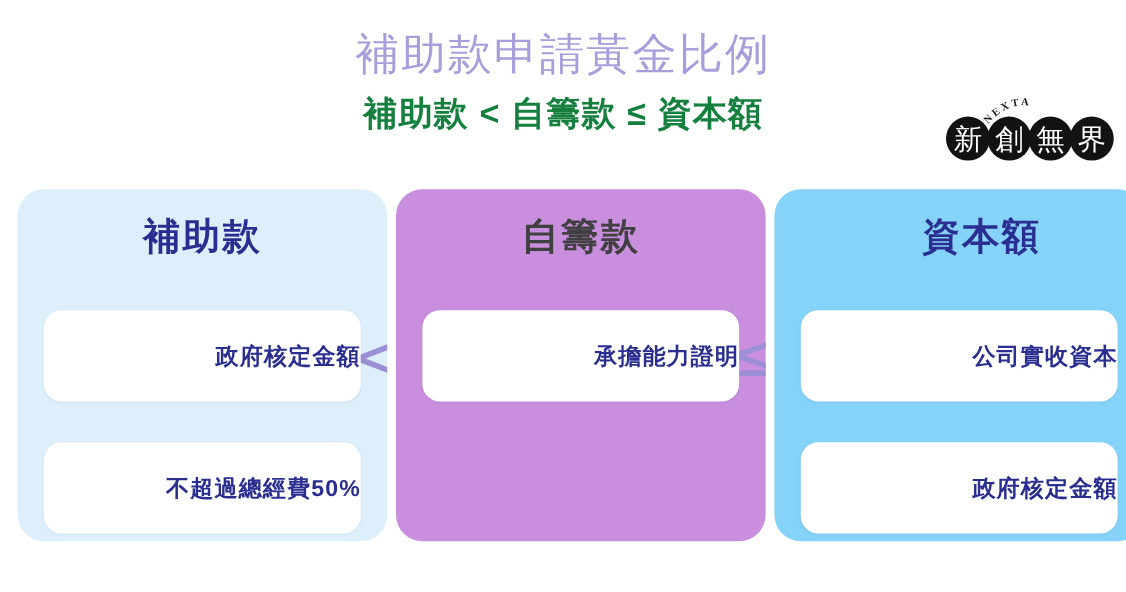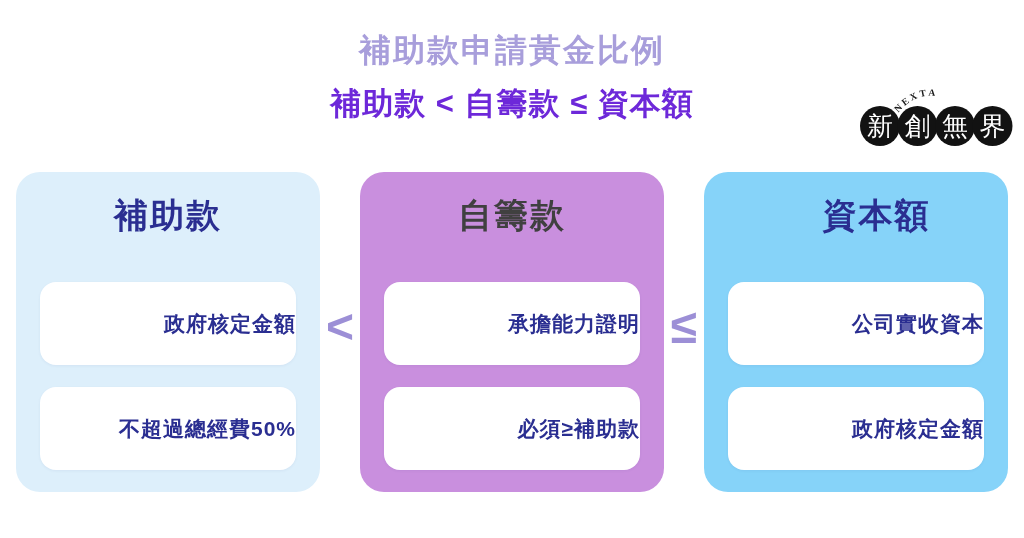--- a/index.html
+++ b/index.html
@@ -12,23 +12,23 @@
   }
 
   
   .header {
     position: absolute;
     top: 26px; left: 0;
     width: 100%;
     text-align: center;
   }
   .title {
-    font-size: 32px;
+    font-size: 40px;
     line-height: 48px;
-    font-weight: 700;
+    font-weight: 400;
     letter-spacing: 2px;
   }
   .formula {
     margin-top: 10px;
     font-size: 31px;
     line-height: 40px;
     font-weight: 700;
     letter-spacing: 1px;
   }
 
@@ -37,21 +37,21 @@
     position: absolute;
     top: 80px; left: 856px;
     width: 160px; height: 72px;
   }
   .logo svg { display: block; }
 
   
   .card {
     position: absolute;
     top: 172px;
-    width: 304px;
+    width: 336px;
     height: 320px;
     border-radius: 24px;
   }
   .card-1 { left: 16px; }
   .card-2 { left: 360px; }
   .card-3 { left: 704px; }
 
   .card-title {
     margin-top: 22px;
     text-align: center;
@@ -65,21 +65,21 @@
     left: 24px; right: 24px;
     height: 83px;
     background: #ffffff;
     border-radius: 16px;
     display: flex;
     align-items: center;
     justify-content: flex-end;
     box-shadow: 0 1px 3px rgba(40, 50, 120, 0.06);
   }
   .pill-1 { top: 110px; }
-  .pill-2 { top: 215px; }
+  .pill-2 { top: 230px; }
   .pill-label {
     font-size: 21px;
     font-weight: 700;
     letter-spacing: 1px;
   }
 
   
   .op {
     position: absolute;
     top: 300px;
@@ -90,21 +90,21 @@
     font-weight: 700;
   }
   .op-1 { left: 320px; }
   .op-2 { left: 664px; }
 </style>
 </head>
 <body>
 
 <div class="header">
   <div class="title" style="color: rgb(168, 158, 219);">補助款申請黃金比例</div>
-  <div class="formula" style="color: #6d28d9;">補助款 &lt; 自籌款 ≤ 資本額</div>
+  <div class="formula" style="color: #15803d;">補助款 &lt; 自籌款 ≤ 資本額</div>
 </div>
 
 <div class="logo">
   <svg width="160" height="72" viewBox="0 0 160 72">
     <path id="nexta-arc" d="M 42 33 Q 66 5 98 22" fill="none"></path>
     <text font-size="9.5" font-weight="700" letter-spacing="2.5" font-family="Liberation Serif, DejaVu Serif, serif" fill="#1a1a1a">
       <textPath href="#nexta-arc" xlink:href="#nexta-arc">NEXTA</textPath>
     </text>
     <g>
       <circle cx="24" cy="46" r="20" fill="#121212"></circle>
@@ -131,23 +131,20 @@
     </div>
   </div>
 
   <div class="op op-1" style="color: rgb(156, 143, 214);">&lt;</div>
 
   <div class="card card-2" style="background-color: rgb(201, 143, 222);">
     <div class="card-title" style="color: #404040;">自籌款</div>
     <div class="pill pill-1">
       <span class="pill-label" style="color: rgb(42, 46, 145);">承擔能力證明</span>
     </div>
-    <div class="pill pill-2">
-      <span class="pill-label" style="color: rgb(42, 46, 145);">必須≥補助款</span>
-    </div>
   </div>
 
   <div class="op op-2" style="color: rgb(156, 143, 214);">≤</div>
 
   <div class="card card-3" style="background-color: rgb(134, 211, 249);">
     <div class="card-title" style="color: rgb(42, 46, 145); padding-left: 41px;">資本額</div>
     <div class="pill pill-1">
       <span class="pill-label" style="color: rgb(42, 46, 145); margin-left: 44px;">公司實收資本</span>
     </div>
     <div class="pill pill-2">

